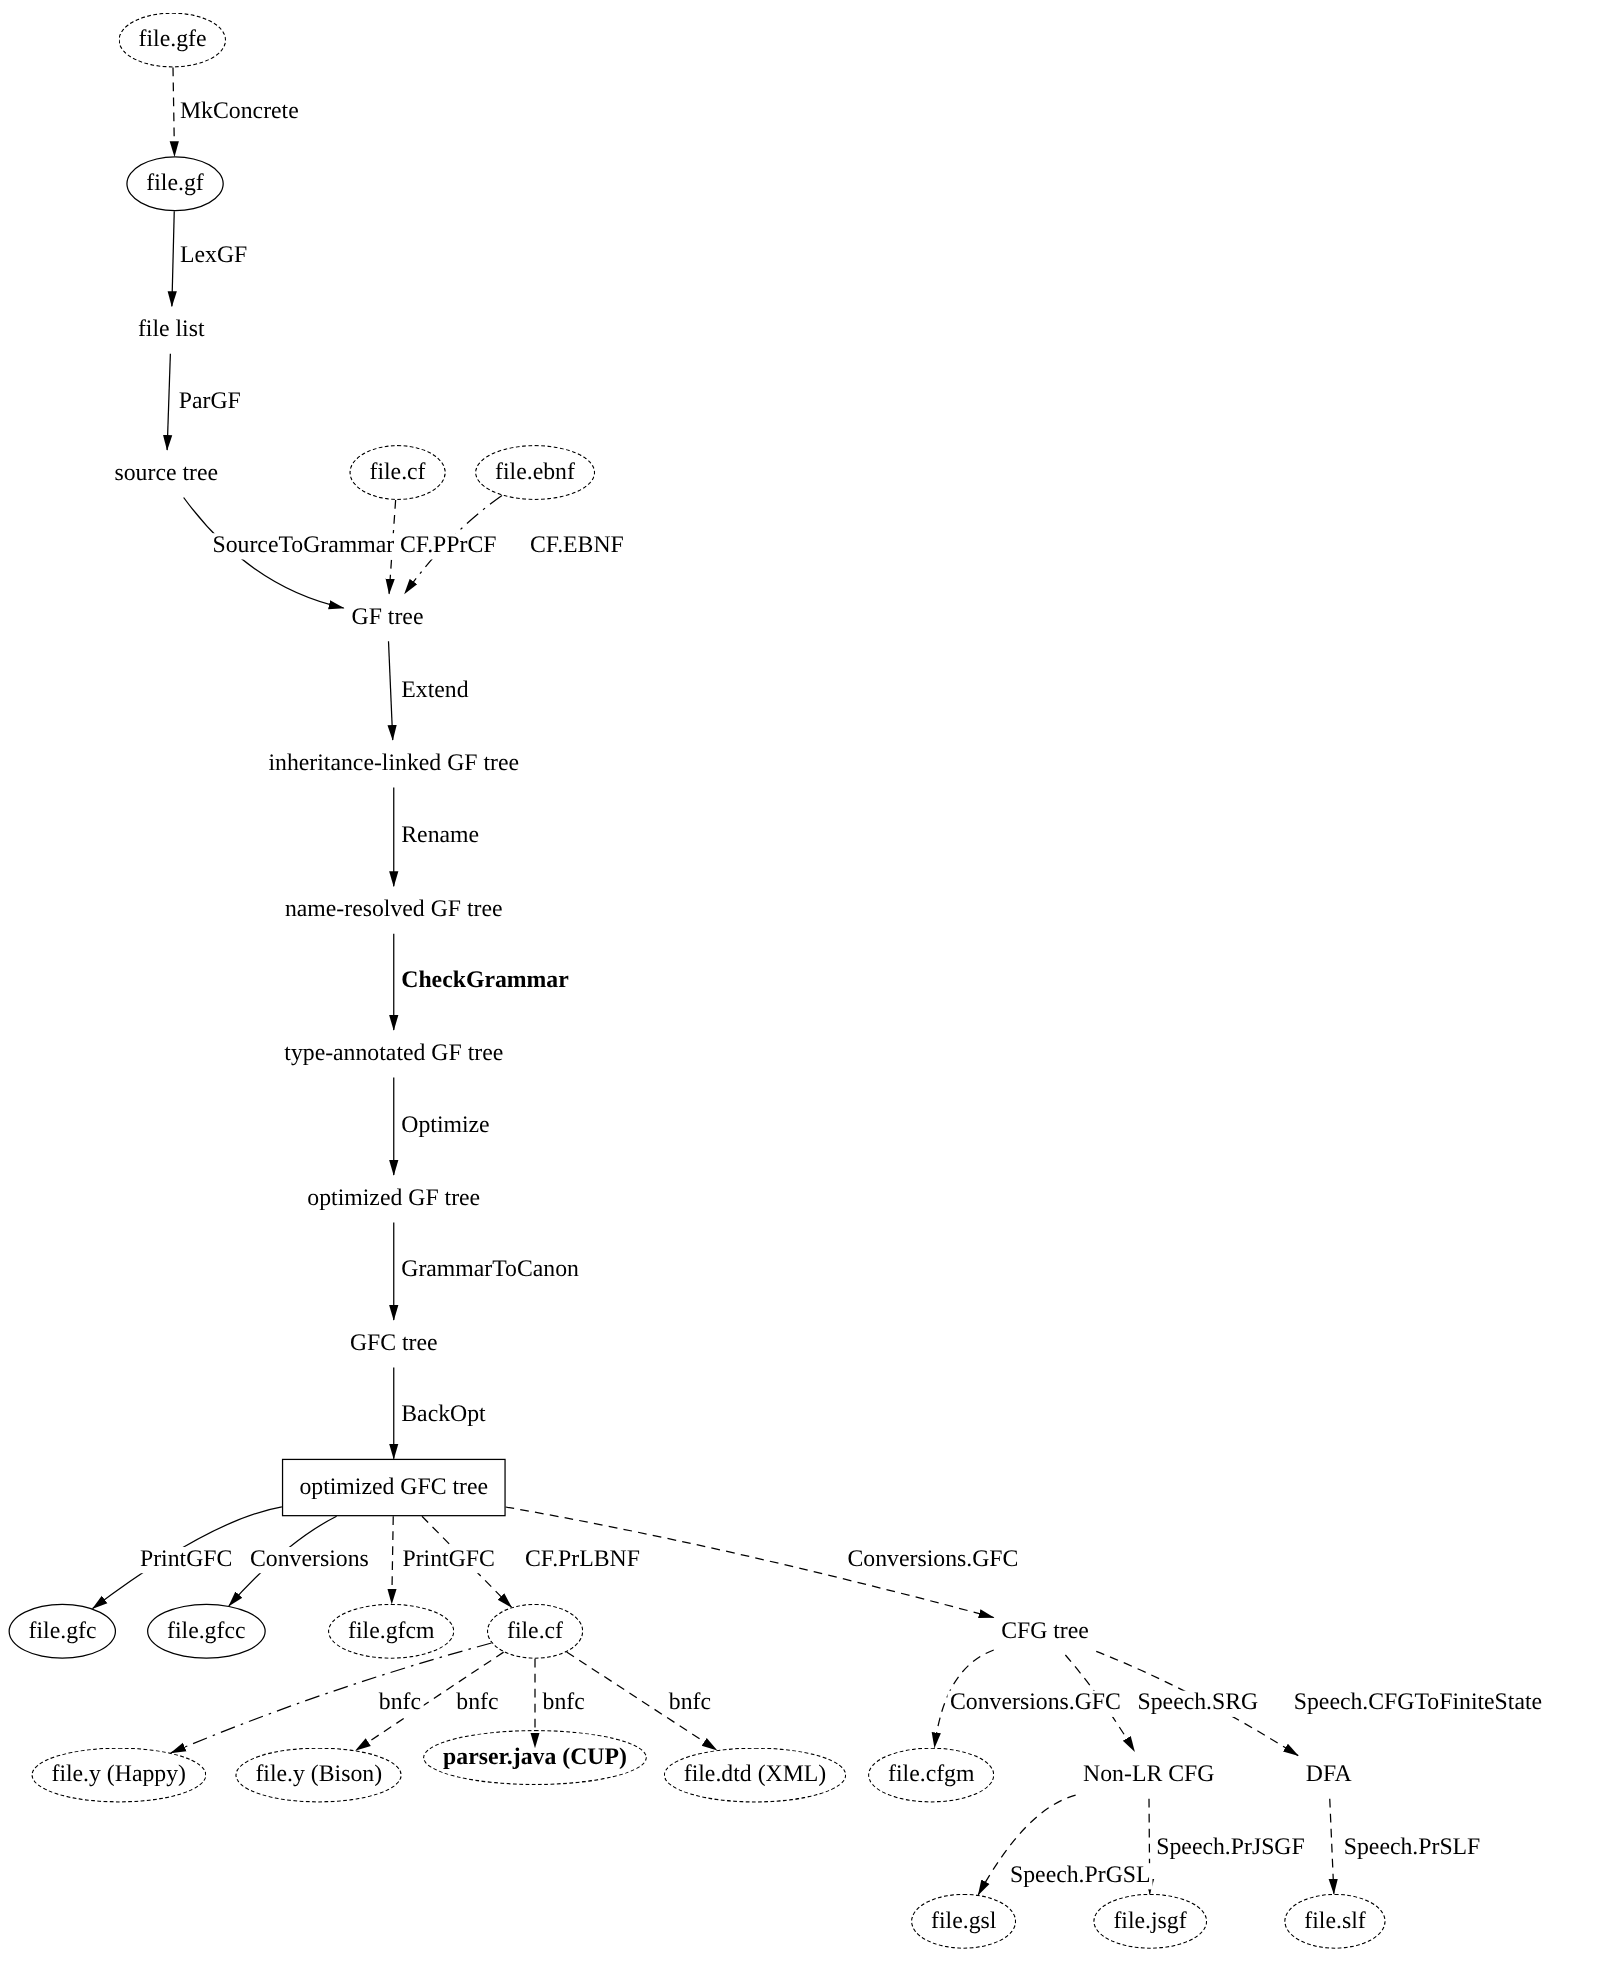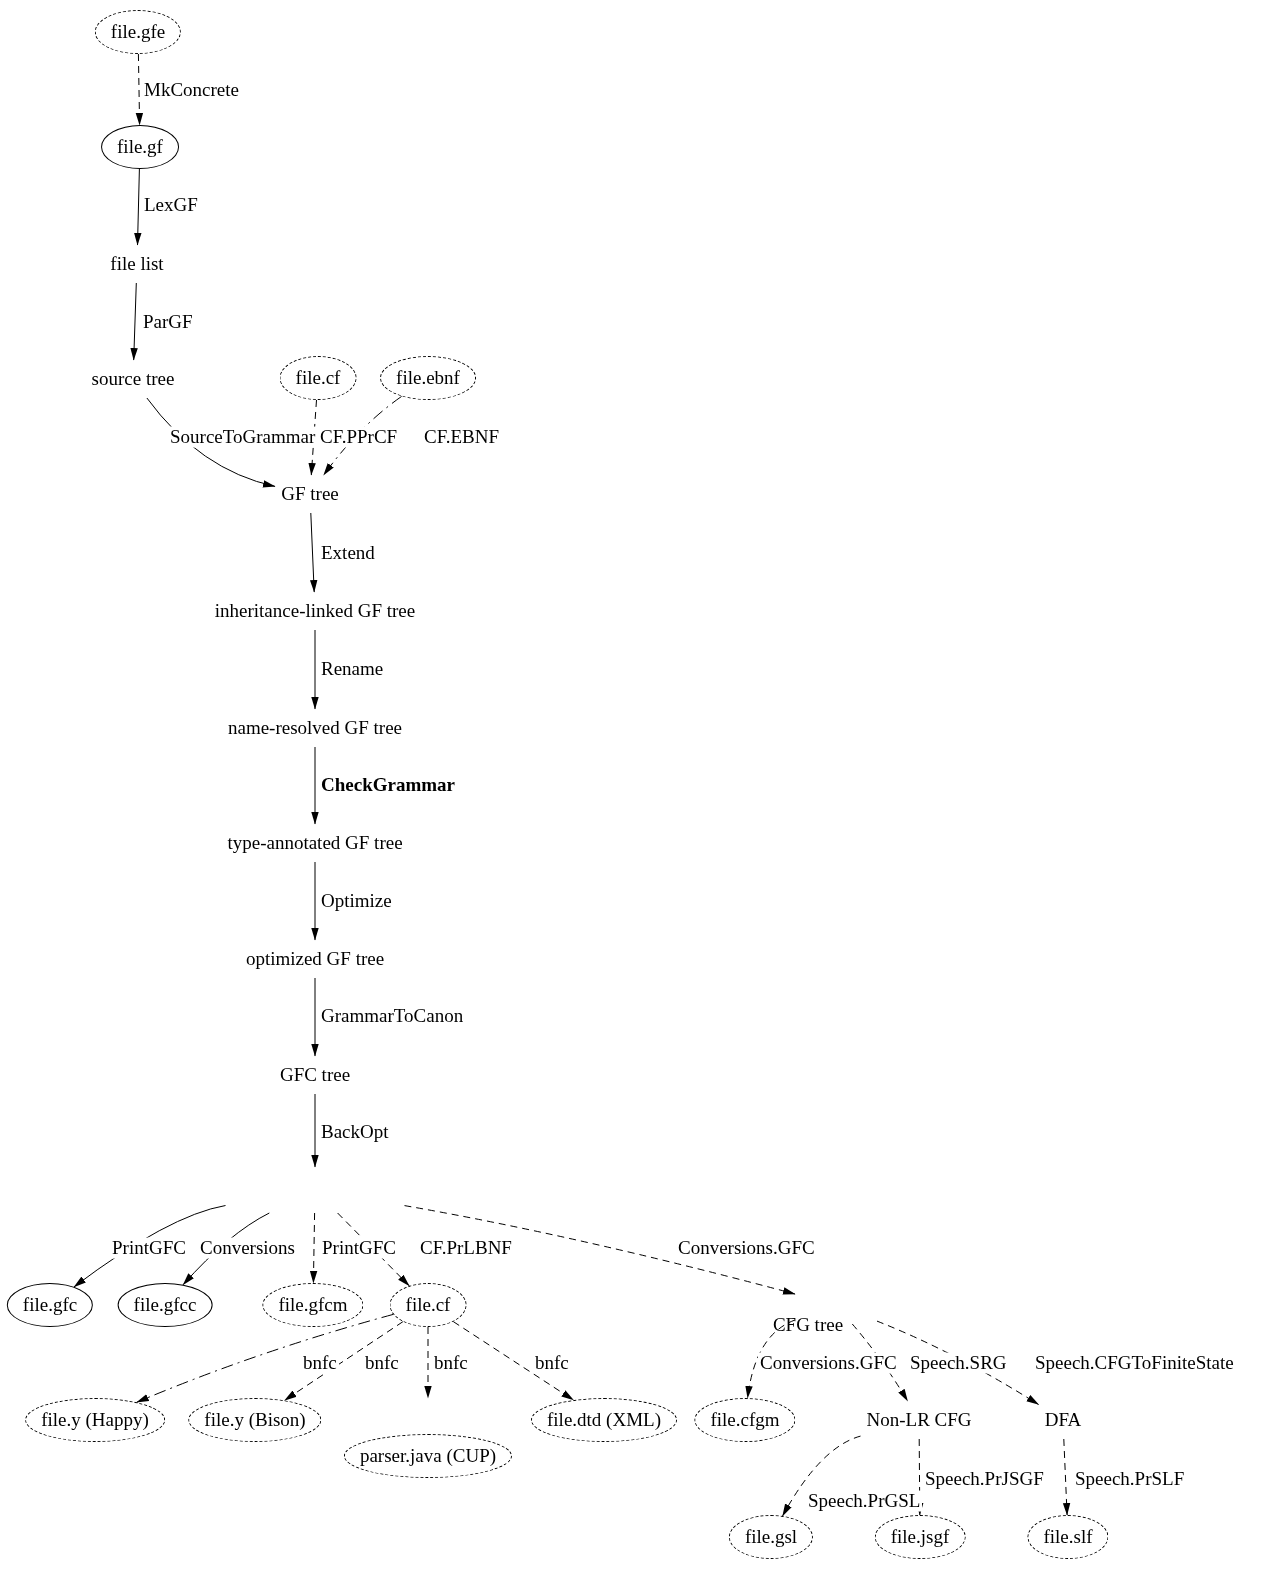--- a/index.html
+++ b/index.html
@@ -112,28 +112,29 @@
       <div class="node plain" style="left: 137px; top: 264px;">file list</div>
       <div class="node plain" style="left: 133px; top: 379px;">source tree</div>
       <div class="node ellipse dashed" style="left: 318px; top: 378px;">file.cf</div>
       <div class="node ellipse dashed" style="left: 428px; top: 378px;">file.ebnf</div>
       <div class="node plain" style="left: 310px; top: 494px;">GF tree</div>
       <div class="node plain" style="left: 315px; top: 611px;">inheritance-linked GF tree</div>
       <div class="node plain" style="left: 315px; top: 728px;">name-resolved GF tree</div>
       <div class="node plain" style="left: 315px; top: 843px;">type-annotated GF tree</div>
       <div class="node plain" style="left: 315px; top: 959px;">optimized GF tree</div>
       <div class="node plain" style="left: 315px; top: 1075px;">GFC tree</div>
+      <div class="node box" style="left: 315px; top: 1190px;">optimized GFC tree</div>
       <div class="node ellipse" style="left: 50px; top: 1305px;">file.gfc</div>
       <div class="node ellipse" style="left: 165px; top: 1305px;">file.gfcc</div>
       <div class="node ellipse dashed" style="left: 313px; top: 1305px;">file.gfcm</div>
       <div class="node ellipse dashed" style="left: 428px; top: 1305px;">file.cf</div>
-      <div class="node plain" style="left: 808px; top: 1305px; margin-top: 20px;">CFG tree</div>
+      <div class="node plain" style="left: 836px; top: 1305px;">CFG tree</div>
       <div class="node ellipse dashed" style="left: 95px; top: 1420px;">file.y (Happy)</div>
       <div class="node ellipse dashed" style="left: 255px; top: 1420px;">file.y (Bison)</div>
-      <div class="node ellipse dashed" style="left: 428px; top: 1456px;">parser.java (CUP)</div>
+      <div class="node ellipse dashed" style="left: 428px; top: 1406px; font-weight: bold;">parser.java (CUP)</div>
       <div class="node ellipse dashed" style="left: 604px; top: 1420px;">file.dtd (XML)</div>
       <div class="node ellipse dashed" style="left: 745px; top: 1420px;">file.cfgm</div>
       <div class="node plain" style="left: 919px; top: 1420px;">Non-LR CFG</div>
       <div class="node plain" style="left: 1063px; top: 1420px;">DFA</div>
       <div class="node ellipse dashed" style="left: 771px; top: 1537px;">file.gsl</div>
       <div class="node ellipse dashed" style="left: 920px; top: 1537px;">file.jsgf</div>
       <div class="node ellipse dashed" style="left: 1068px; top: 1537px;">file.slf</div>
     </div>
 </div>
 

